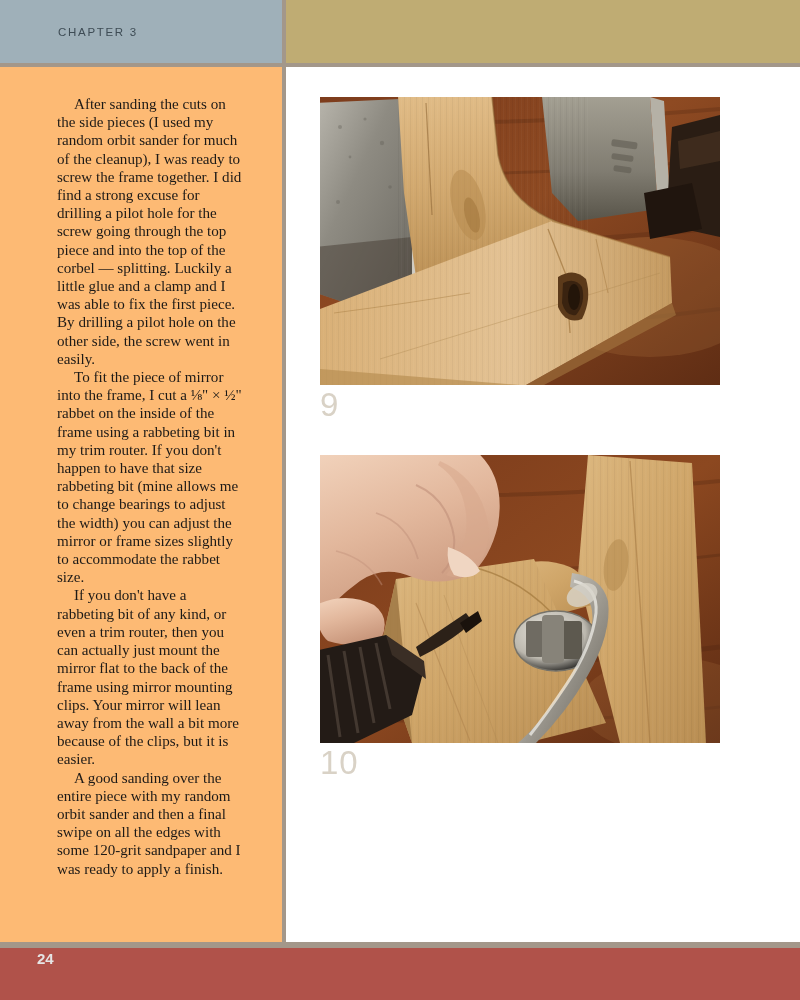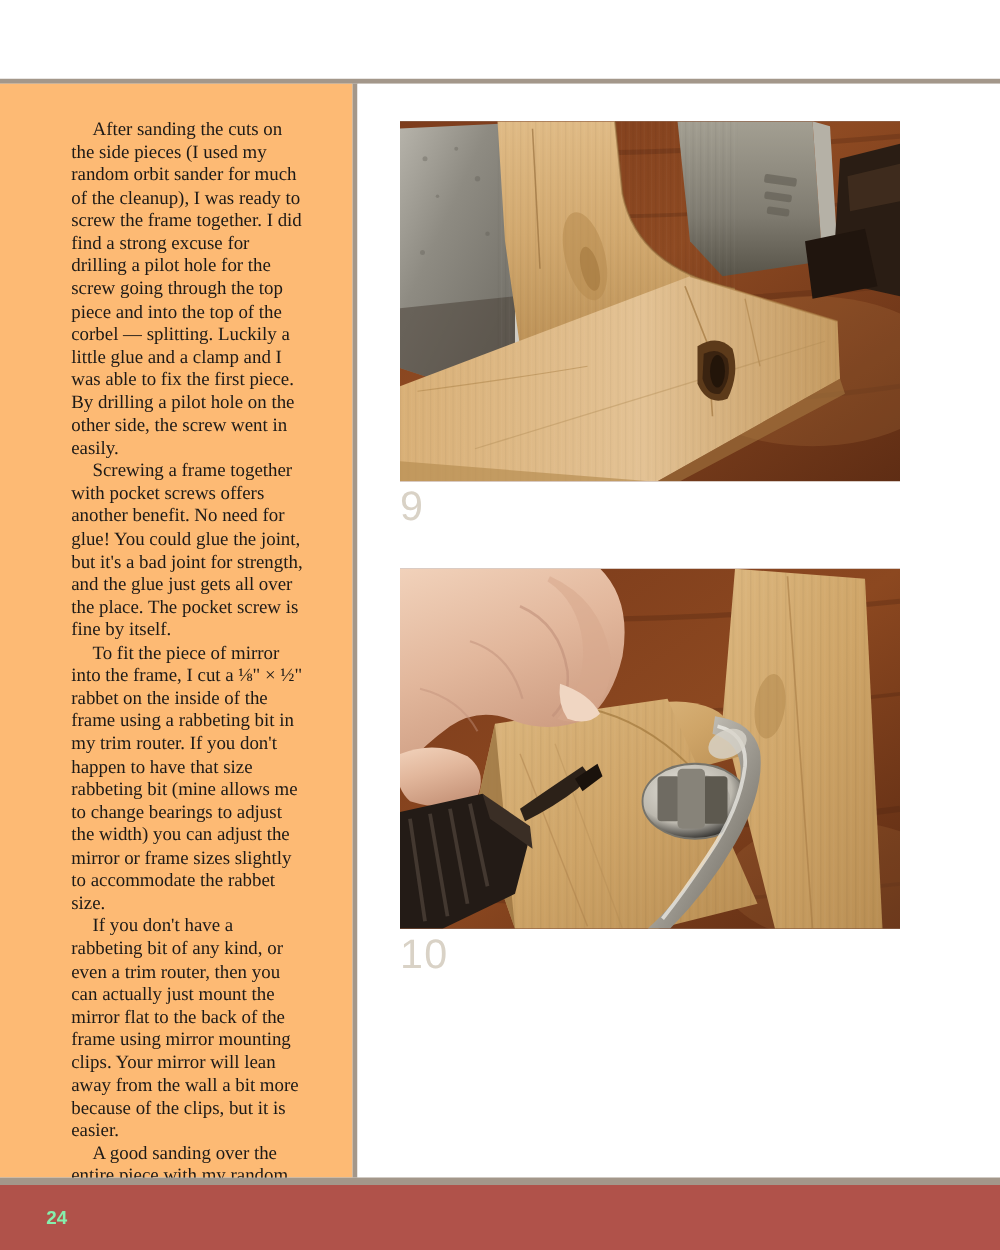--- a/index.html
+++ b/index.html
@@ -154,38 +154,44 @@
   .footer {
     position: absolute;
     top: 948px; left: 0;
     width: 800px;
     height: 52px;
     background: #b0524a;
   }
   .page-number {
     position: absolute;
     left: 37px;
-    top: 18px;
+    top: 2px;
     font-family: "Liberation Sans", sans-serif;
     font-size: 15px;
     font-weight: bold;
-    color: #86efac;
+    color: #e5e5e5;
   }
 </style>
 </head>
 <body>
 
 <div class="page">
 
+  <div class="header">
+    <div class="header-left">
+      <div class="chapter-label">CHAPTER 3</div>
+    </div>
+    <div class="header-divider-v"></div>
+    <div class="header-right"></div>
+  </div>
   <div class="header-rule"></div>
 
   <div class="left-col">
     <div class="body-text">
       <p>After sanding the cuts on the side pieces (I used my random orbit sander for much of the cleanup), I was ready to screw the frame together. I did find a strong excuse for drilling a pilot hole for the screw going through the top piece and into the top of the corbel — splitting. Luckily a little glue and a clamp and I was able to fix the first piece. By drilling a pilot hole on the other side, the screw went in easily.</p>
-      <p>Screwing a frame together with pocket screws offers another benefit. No need for glue! You could glue the joint, but it's a bad joint for strength, and the glue just gets all over the place. The pocket screw is fine by itself.</p>
       <p>To fit the piece of mirror into the frame, I cut a ⅛" × ½" rabbet on the inside of the frame using a rabbeting bit in my trim router. If you don't happen to have that size rabbeting bit (mine allows me to change bearings to adjust the width) you can adjust the mirror or frame sizes slightly to accommodate the rabbet size.</p>
       <p>If you don't have a rabbeting bit of any kind, or even a trim router, then you can actually just mount the mirror flat to the back of the frame using mirror mounting clips. Your mirror will lean away from the wall a bit more because of the clips, but it is easier.</p>
       <p>A good sanding over the entire piece with my random orbit sander and then a final swipe on all the edges with some 120-grit sandpaper and I was ready to apply a finish.</p>
     </div>
   </div>
   <div class="col-divider"></div>
 
   <div class="right-col">
 
     <div class="figure fig-one">

